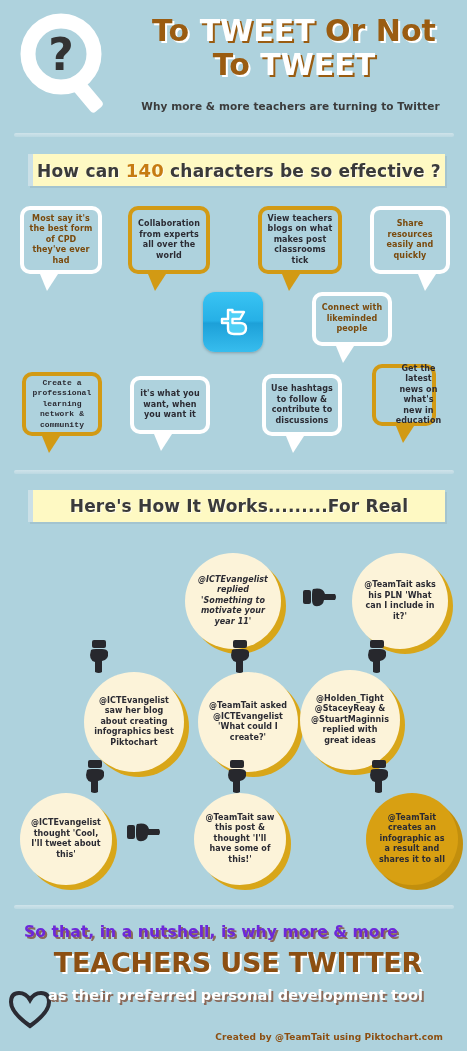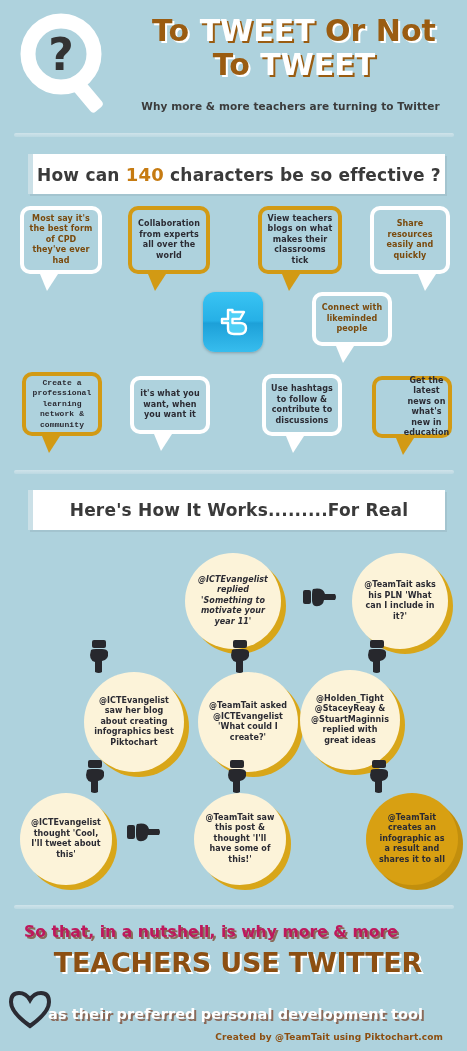--- a/index.html
+++ b/index.html
@@ -27,22 +27,22 @@
     font-size:10.5px;font-weight:bold;color:#3b3b3b;
     text-align:center;letter-spacing:0.1px;
   }
 
   
   .divider{position:absolute;left:14px;width:440px;height:4px;
     background:linear-gradient(to bottom,#cfe3ea,#bcd9e2);border-radius:2px;}
 
   
   .banner{
-    position:absolute;left:28px;width:412px;height:40px;
-    background:#ffffff;border-left:5px solid #cbe0e7;
+    position:absolute;left:28px;width:412px;height:32px;
+    background:#fef9c3;border-left:5px solid #cbe0e7;
     box-shadow:2px 2px 0 rgba(150,180,190,.45);
     display:flex;align-items:center;justify-content:center;
   }
   .banner-text{
     font-size:17px;font-weight:bold;color:#3a3a3a;
     text-shadow:1px 1px 0 rgba(255,255,255,.7);
     letter-spacing:.2px;white-space:nowrap;
   }
   .banner-text .num{color:#c67b12;font-size:18px;}
 
@@ -87,30 +87,30 @@
     color:#2b2b33;padding:0 10px;letter-spacing:.05px;
   }
   .circ.gold .circ-text{color:#2b2b33;}
 
   .hand{position:absolute;}
 
   
   .footer{position:absolute;left:0;top:915px;width:467px;height:136px;}
   .f1{
     position:absolute;left:24px;top:8px;width:420px;
-    font-size:15.5px;font-weight:bold;color:#be185d;
+    font-size:15.5px;font-weight:bold;color:#6d28d9;
     text-shadow:2px 2px 0 #8a6a5a;letter-spacing:.1px;
   }
   .f2{
     position:absolute;left:18px;top:32px;width:440px;
     font-size:27px;font-weight:bold;color:#8c4f12;
     text-shadow:2px 2px 0 #ffffff;text-align:center;letter-spacing:-.2px;
   }
   .f3{
-    position:absolute;left:48px;top:91px;width:412px;
+    position:absolute;left:48px;top:72px;width:412px;
     font-size:14.5px;font-weight:bold;color:#ffffff;
     text-shadow:2px 2px 0 #8a6a5a;letter-spacing:.1px;
   }
   .heart{position:absolute;left:8px;top:74px;width:44px;height:40px;}
   .credit{
     position:absolute;right:24px;top:117px;
     font-size:9px;font-weight:bold;color:#8c4f12;letter-spacing:.1px;
   }
 </style>
 </head>
@@ -144,21 +144,21 @@
     <span class="bubble-text">Most say it's the best form of CPD they've ever had</span>
     <span class="tail tail-out" style="left:16px;top:64px;border-top:17px solid #ffffff;"></span>
   </div>
 
   <div class="bubble gold dark" style="left:128px;top:206px;width:82px;height:68px;">
     <span class="bubble-text">Collaboration from experts all over the world</span>
     <span class="tail tail-out" style="left:16px;top:64px;border-top:17px solid #d29a14;"></span>
   </div>
 
   <div class="bubble gold dark" style="left:258px;top:206px;width:84px;height:68px;">
-    <span class="bubble-text">View teachers blogs on what makes their classrooms tick</span>
+    <span class="bubble-text">View teachers blogs on what makes post classrooms tick</span>
     <span class="tail tail-out" style="left:20px;top:64px;border-top:17px solid #d29a14;"></span>
   </div>
 
   <div class="bubble white" style="left:370px;top:206px;width:80px;height:68px;">
     <span class="bubble-text">Share resources easily and quickly</span>
     <span class="tail tail-out" style="left:44px;top:64px;border-top:17px solid #ffffff;"></span>
   </div>
 
 
   <div class="tw-logo">
@@ -180,21 +180,21 @@
   <div class="bubble white dark" style="left:130px;top:376px;width:80px;height:58px;">
     <span class="bubble-text">it's what you want, when you want it</span>
     <span class="tail tail-out" style="left:20px;top:54px;border-top:17px solid #ffffff;"></span>
   </div>
 
   <div class="bubble white dark" style="left:262px;top:374px;width:80px;height:62px;">
     <span class="bubble-text">Use hashtags to follow &amp; contribute to discussions</span>
     <span class="tail tail-out" style="left:20px;top:58px;border-top:17px solid #ffffff;"></span>
   </div>
 
-  <div class="bubble gold dark" style="left:372px;top:376px;width:80px;height:62px;padding-left:29px;">
+  <div class="bubble gold dark" style="left:372px;top:364px;width:64px;height:62px;padding-left:29px;">
     <span class="bubble-text">Get the latest news on what's new in education</span>
     <span class="tail tail-out" style="left:20px;top:58px;border-top:17px solid #d29a14;"></span>
   </div>
 
   <div class="divider" style="top:470px;"></div>
 
   <div class="banner" style="top:490px;">
     <span class="banner-text">Here's How It Works.........For Real</span>
   </div>
 

